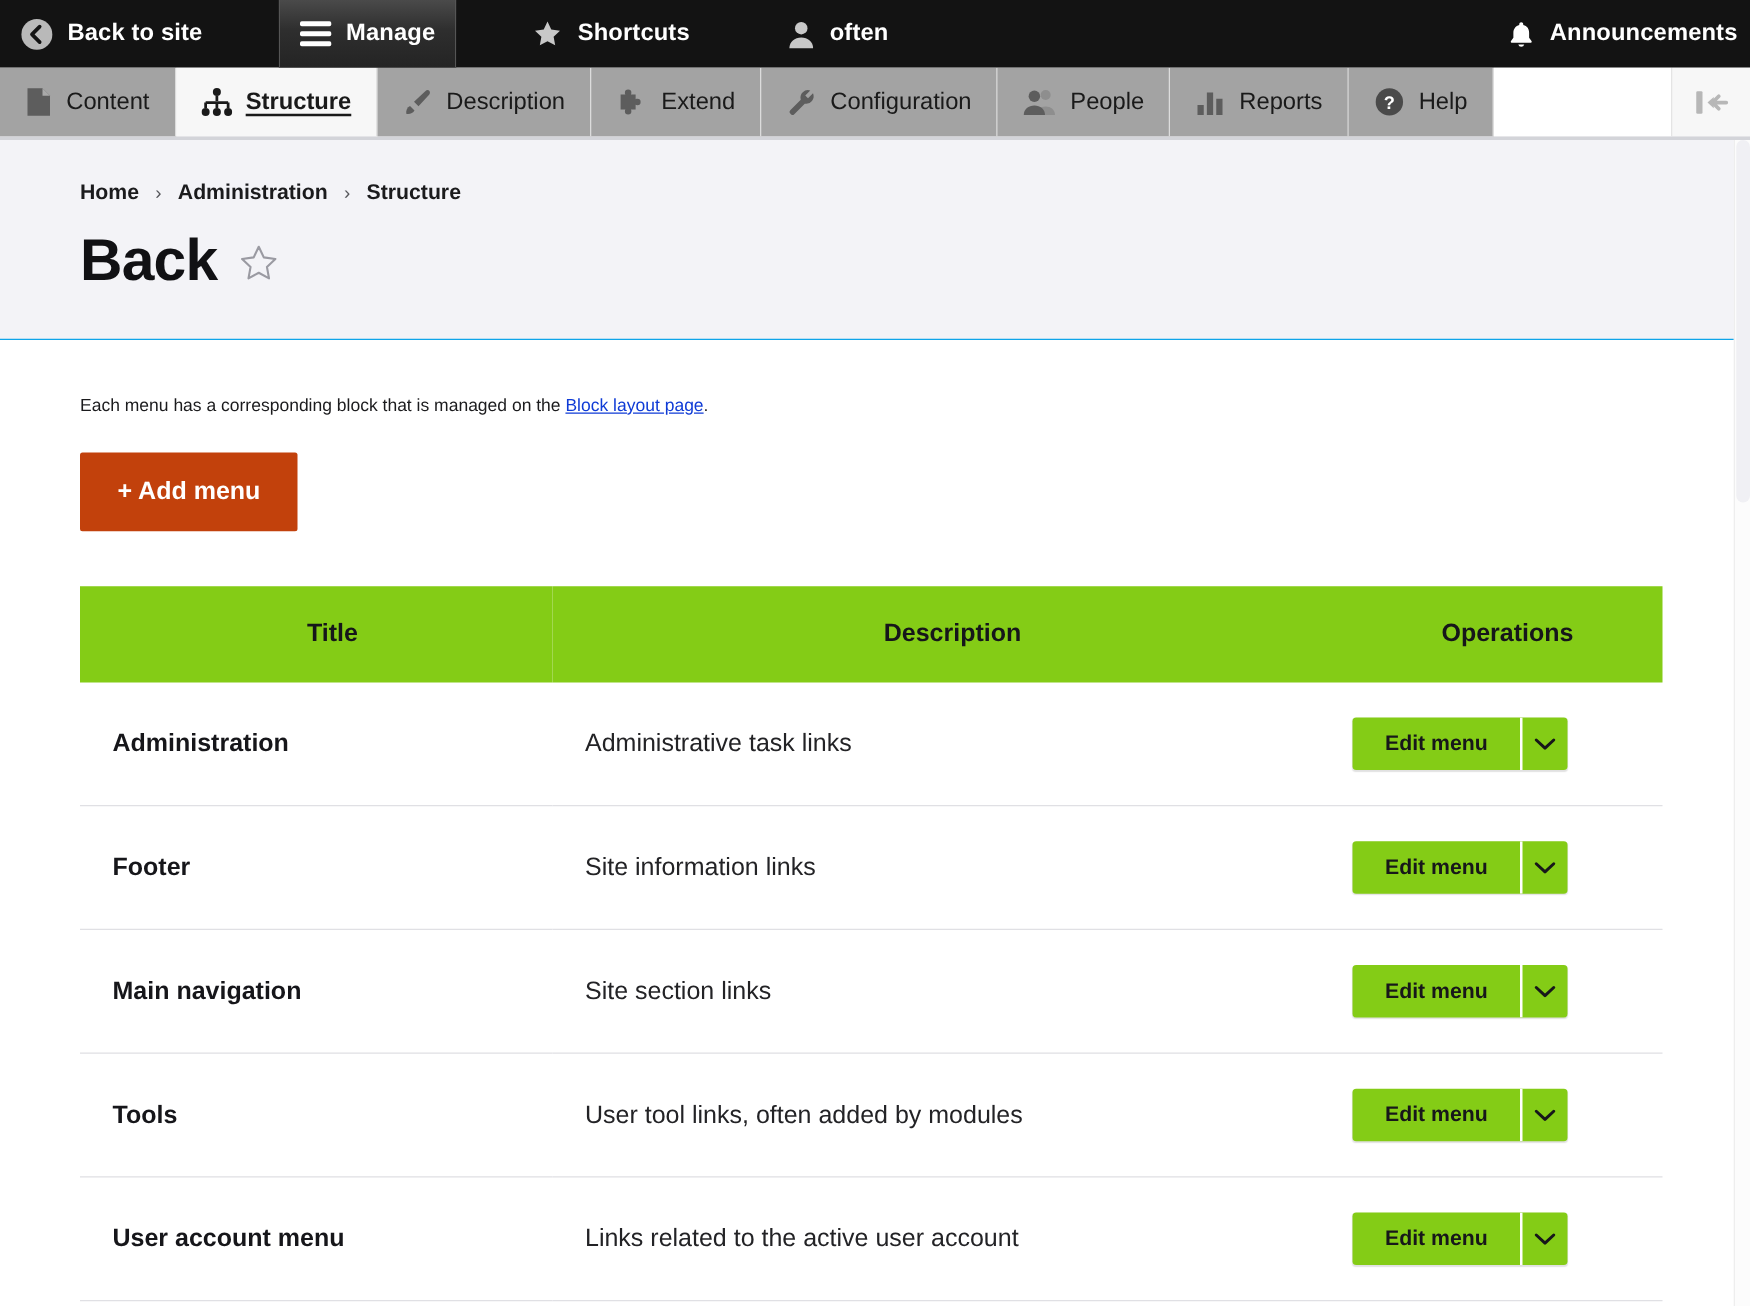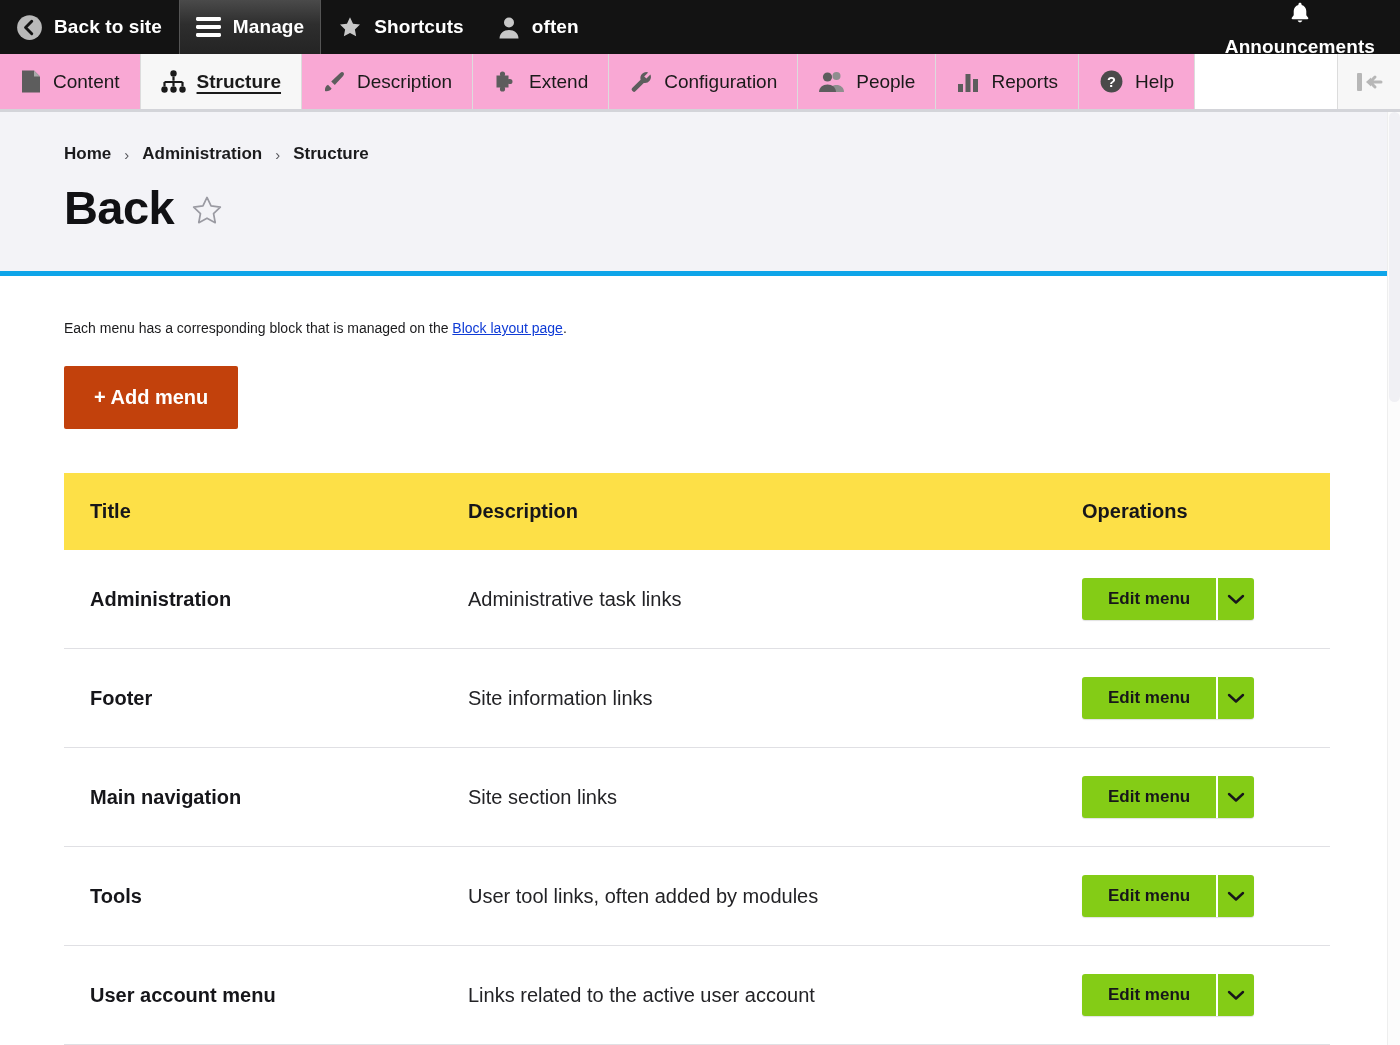--- a/index.html
+++ b/index.html
@@ -11,39 +11,40 @@
   }
 
   
   .admin-bar {
     height: 54px;
     background: #131313;
     display: flex;
     align-items: stretch;
     color: #fff;
     position: relative;
+    gap: 44px;
   }
   .ab-item {
     display: flex;
     align-items: center;
     gap: 11px;
     padding: 0 17px 0 16px;
     font-size: 19px;
     font-weight: bold;
     color: #ffffff;
     letter-spacing: 0.1px;
     cursor: pointer;
     white-space: nowrap;
   }
   .ab-item.active {
     background: linear-gradient(180deg,#4a4a4a 0%, #2e2e2e 45%, #242424 100%);
     box-shadow: inset 1px 0 0 #555, inset -1px 0 0 #555;
   }
   .ab-spacer { flex: 1; }
-  .ab-right { padding-right: 25px; flex-direction: column; }
+  .ab-right { padding-right: 10px; }
 
   .ico { display:inline-block; flex: 0 0 auto; line-height: 0; }
 
   
   .tab-bar {
     height: 58px;
     background: #ffffff;
     display: flex;
     align-items: stretch;
     border-bottom: 3px solid #d3d4d9;
@@ -51,21 +52,21 @@
   .tab {
     display: flex;
     align-items: center;
     gap: 11px;
     padding: 0 20px;
     font-size: 19px;
     color: #1a1a1a;
     border-right: 1px solid #dcdcdc;
     cursor: pointer;
     white-space: nowrap;
-    background: #f9a8d4;
+    background: #a3a3a3;
   }
   .tab.active {
     background: #f7f7f7;
     font-weight: bold;
   }
   .tab.active .tab-label {
     text-decoration: underline;
     text-underline-offset: 4px;
     text-decoration-thickness: 2px;
   }
@@ -74,21 +75,21 @@
     width: 62px;
     display: flex; align-items: center; justify-content: center;
     background: #f7f7f7;
     cursor: pointer;
   }
 
   
   .page-header {
     background: #f3f3f7;
     padding: 32px 0 36px 64px;
-    border-bottom: 5px solid #0ea5e9;
+    border-bottom: 1px solid #0ea5e9;
   }
   .breadcrumb {
     display: flex; align-items: center; gap: 13px;
     font-size: 17px; font-weight: bold; color: #1b1b1d;
     margin-bottom: 16px;
   }
   .breadcrumb a { color: #1b1b1d; text-decoration: none; cursor: pointer; }
   .bc-sep { color: #55565b; font-weight: normal; font-size: 15px; }
   .page-title-row { display: flex; align-items: center; gap: 16px; }
   .page-title {
@@ -110,22 +111,22 @@
     font-size: 20px; font-weight: bold;
     border: none; border-radius: 2px;
     padding: 20px 30px;
     cursor: pointer;
     margin-bottom: 44px;
   }
 
   
   table.menus { width: 1266px; border-collapse: collapse; }
   table.menus thead th {
-    background: #fde047;
-    text-align: left;
+    background: #84cc16;
+    text-align: center;
     font-size: 20px; font-weight: bold; color: #16161a;
     padding: 27px 0 27px 26px;
   }
   table.menus thead th.col-desc { padding-left: 26px; }
   table.menus thead th.col-ops { padding-left: 26px; }
   table.menus tbody td {
     border-bottom: 1px solid #e0e0e4;
     padding: 28px 0 28px 26px;
     vertical-align: middle;
   }

